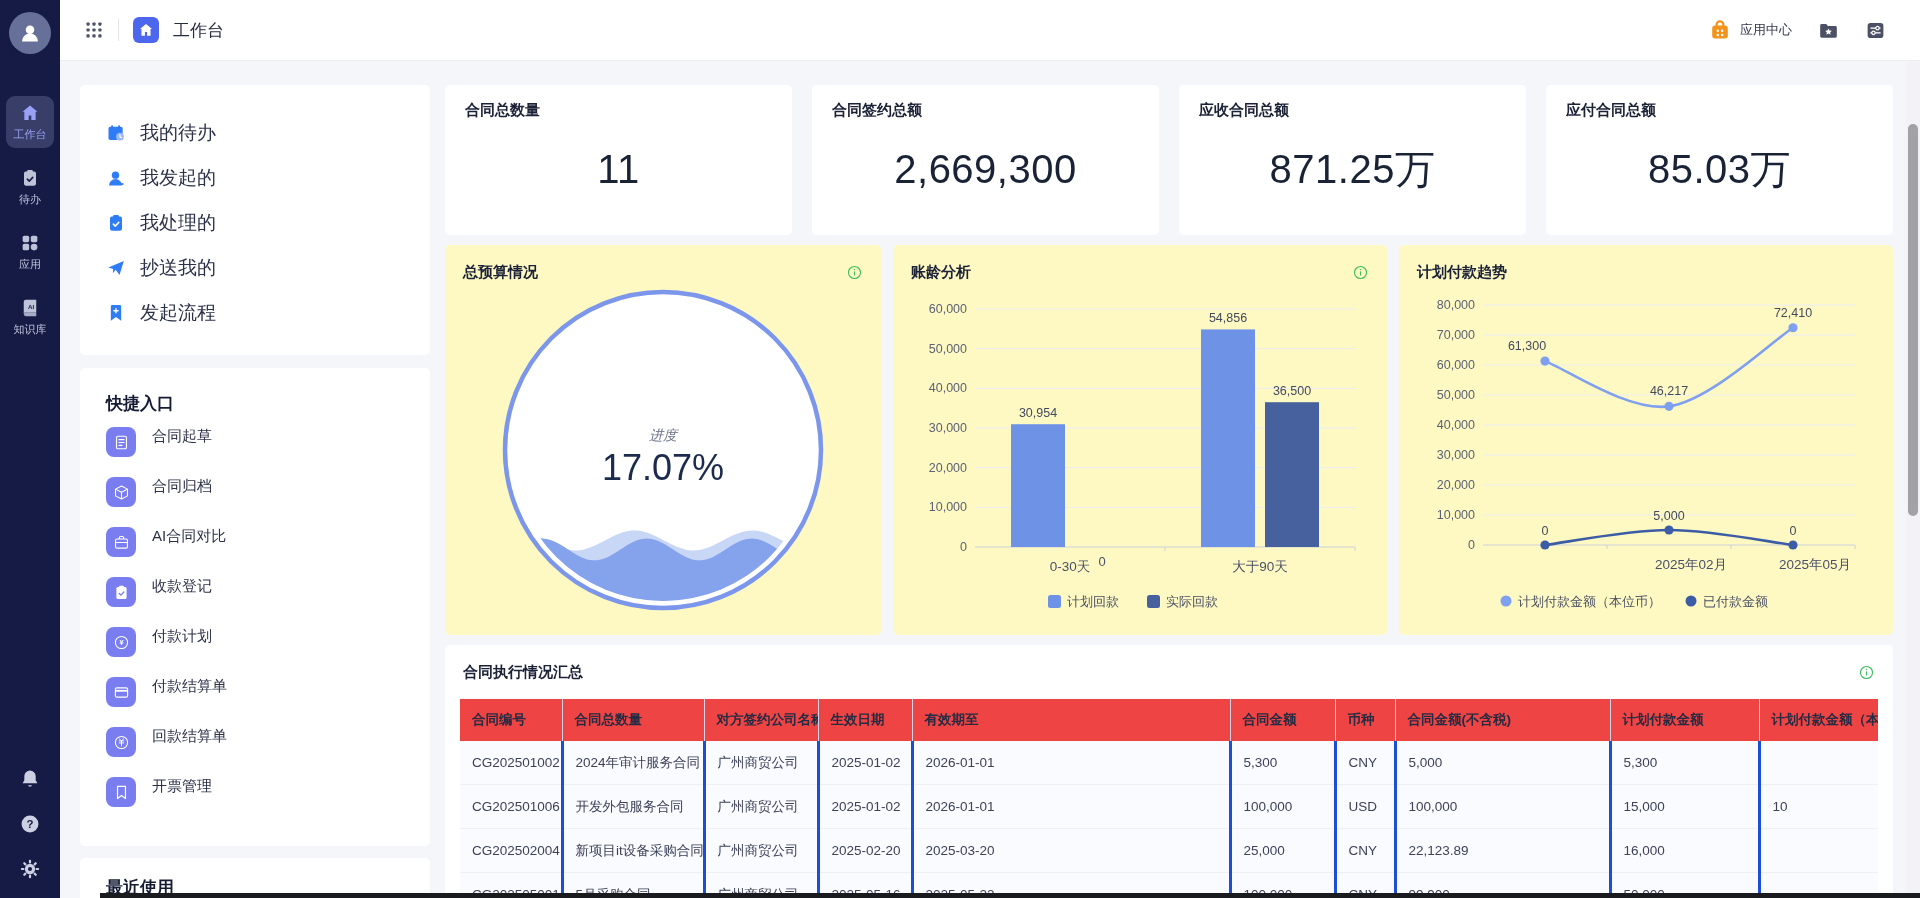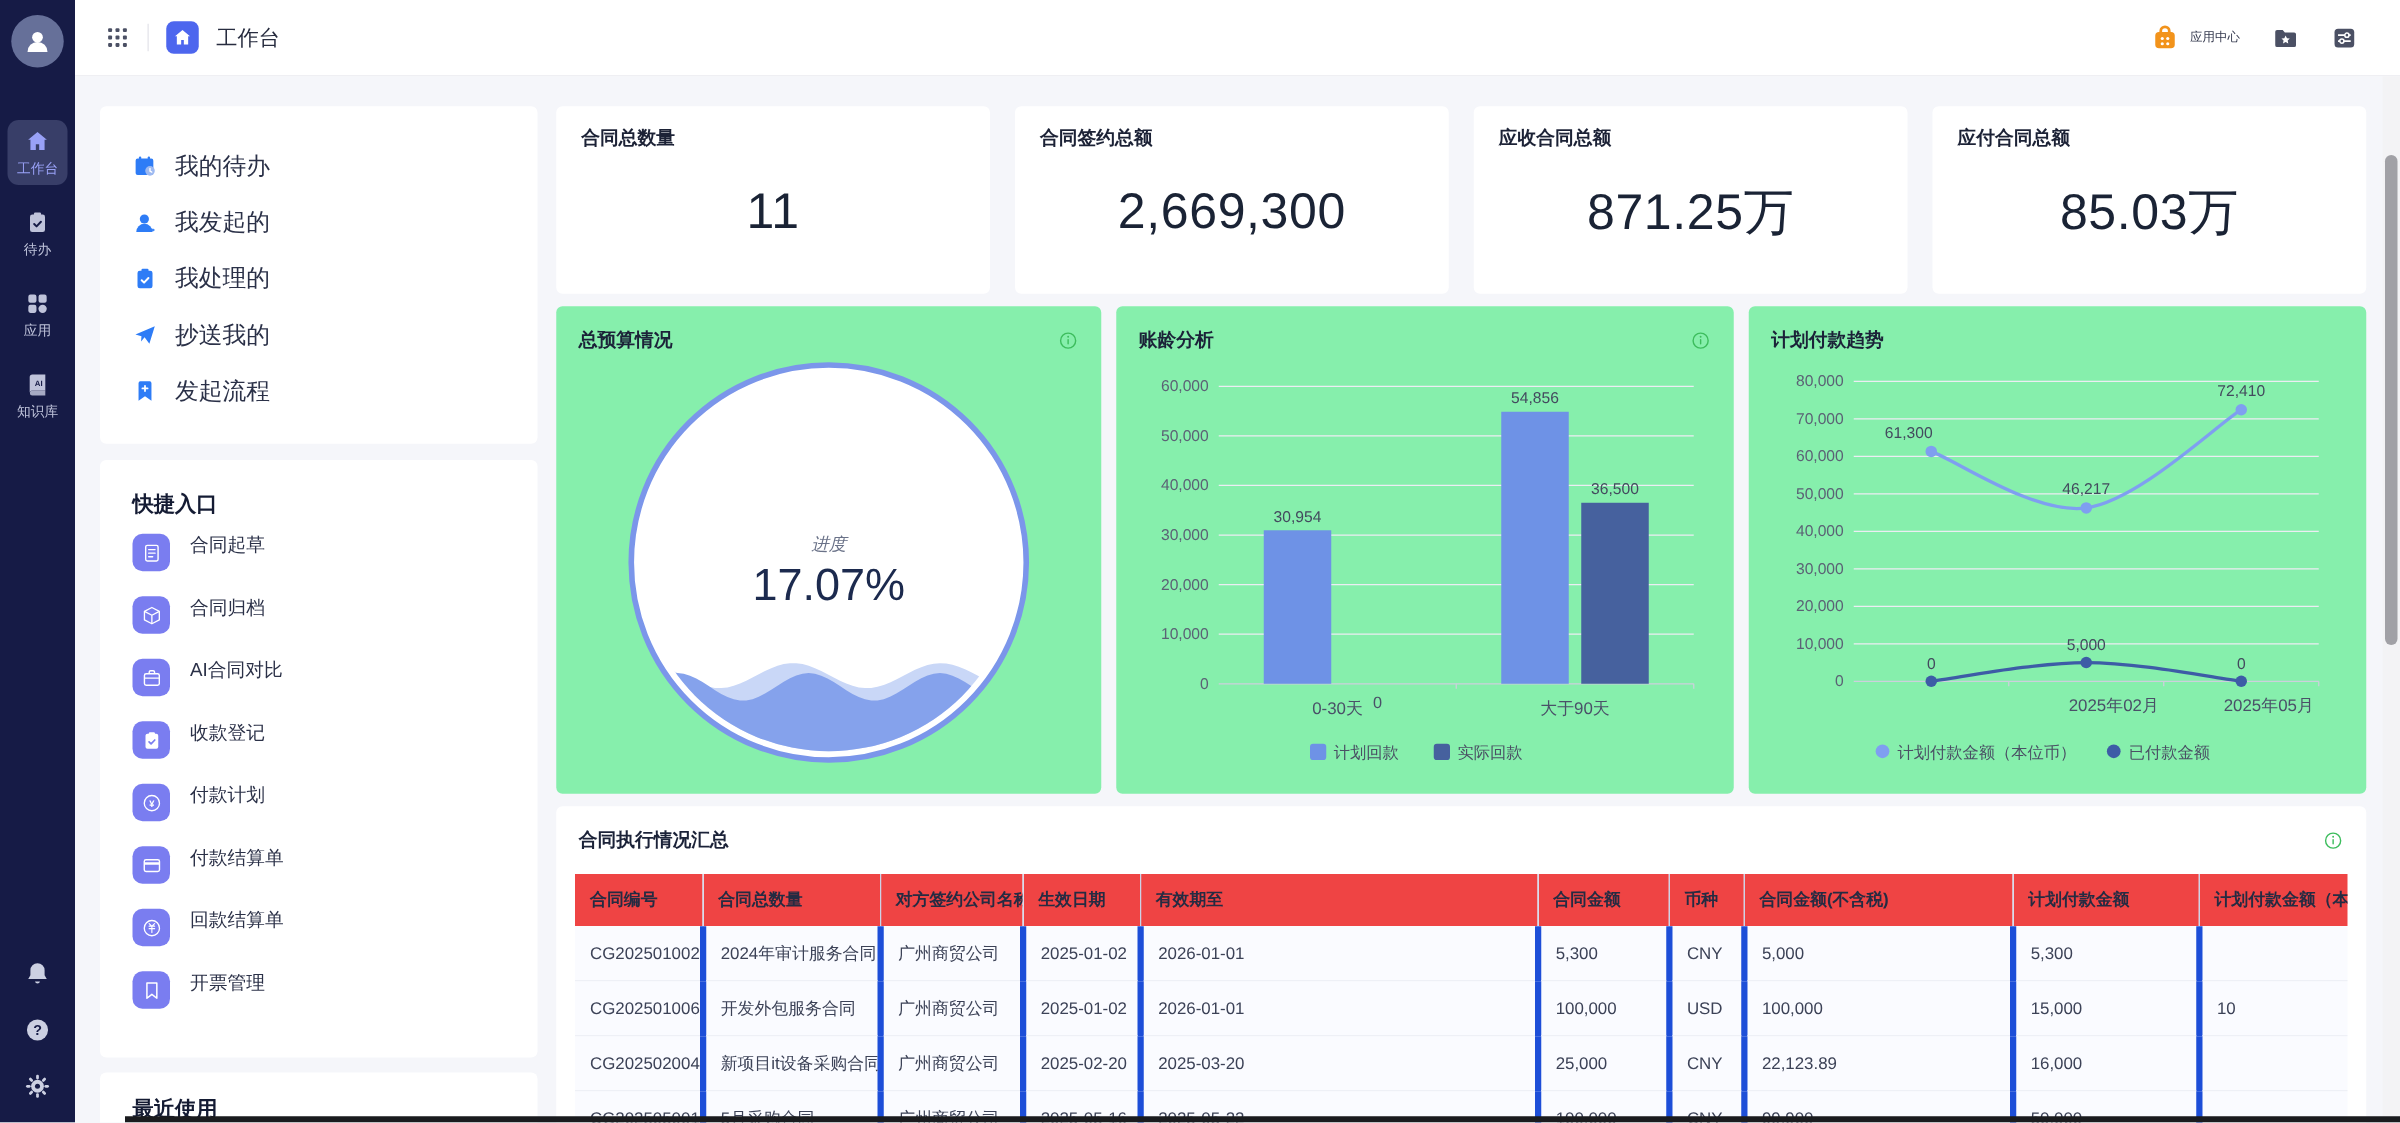--- a/index.html
+++ b/index.html
@@ -9,21 +9,21 @@
 
   
   #topbar{position:absolute;left:60px;top:0;width:1860px;height:60px;background:#fff;
           border-bottom:1px solid #efeff3;display:flex;align-items:center;z-index:5;}
   #topbar .tleft{display:flex;align-items:center;gap:14px;padding-left:24px;}
   .vdiv{width:1px;height:22px;background:#e3e4ea;}
   .home-badge{width:26px;height:26px;border-radius:6px;background:#4d66ee;display:flex;
               align-items:center;justify-content:center;color:#fff;}
   #page-title{font-size:17px;font-weight:500;color:#272c3f;}
   #topbar .tright{margin-left:auto;display:flex;align-items:center;gap:26px;padding-right:34px;}
-  .appcenter{display:flex;align-items:center;gap:8px;cursor:pointer;font-size:10px;color:#33384d;}
+  .appcenter{display:flex;align-items:center;gap:8px;cursor:pointer;font-size:13px;color:#33384d;}
   .dkicon{color:#4b5064;display:flex;}
 
   
   #rail{position:absolute;left:0;top:0;width:60px;height:898px;background:#161b46;z-index:6;
         display:flex;flex-direction:column;align-items:center;}
   #avatar{width:42px;height:42px;border-radius:50%;background:#667099;display:flex;
           align-items:center;justify-content:center;color:#fff;margin-top:12px;}
   .rail-nav{margin-top:42px;display:flex;flex-direction:column;gap:13px;align-items:center;}
   .rail-item{--cut:#161b46;width:48px;padding:7px 0 6px;border-radius:9px;display:flex;
              flex-direction:column;align-items:center;gap:4px;cursor:pointer;color:#bfc3da;}
@@ -50,40 +50,40 @@
   
   #stats-row{position:absolute;left:445px;top:85px;width:1448px;height:150px;display:flex;gap:20px;}
   .stat-card{flex:1;background:#fff;border-radius:5px;padding:16px 20px;display:flex;
              flex-direction:column;box-sizing:border-box;}
   .stat-label{font-size:15px;font-weight:bold;color:#1c2236;}
   .stat-value{flex:1;display:flex;align-items:center;justify-content:center;font-size:40px;
               color:#1a2335;letter-spacing:.5px;}
 
   
   #charts-row{position:absolute;left:445px;top:245px;width:1448px;height:390px;display:flex;gap:12px;}
-  .chart-card{background:#86efac;border-radius:5px;box-sizing:border-box;padding:14px 18px;position:relative;}
+  .chart-card{background:#fef9c3;border-radius:5px;box-sizing:border-box;padding:14px 18px;position:relative;}
   #chart-gauge{width:436px;}
   #chart-bar{width:494px;}
   #chart-line{width:494px;}
   .chart-title-row{display:flex;align-items:center;justify-content:space-between;height:26px;}
   .chart-title{font-size:15px;font-weight:bold;color:#1b2238;}
   .gauge-text{position:absolute;left:0;width:100%;text-align:center;pointer-events:none;}
   #gauge-sub{top:182px;font-size:14px;color:#6a7288;font-style:italic;}
   #gauge-val{top:202px;font-size:36px;color:#1c2a4e;}
 
   
   #table-card{left:445px;top:645px;width:1448px;height:310px;padding:14px 15px;}
   #table-card .chart-title-row{padding:0 3px;}
   .tbl-wrap{margin-top:14px;width:1418px;overflow:hidden;}
   table.grid{border-collapse:collapse;table-layout:fixed;width:1429px;font-size:13.5px;}
   table.grid th{background:#ef4444;color:#252b42;font-weight:bold;text-align:left;height:42px;
                 padding:0 12px;border-right:1px solid #ccd2e8;white-space:nowrap;overflow:hidden;}
   table.grid th:last-child{border-right:none;}
   table.grid td{height:43px;padding:0 12px;color:#3c4257;background:#fafbff;
-                border-right:5px solid #1d4ed8;border-bottom:1px solid #eef0f6;
+                border-right:3px solid #1d4ed8;border-bottom:1px solid #eef0f6;
                 white-space:nowrap;overflow:hidden;}
   table.grid td:last-child{border-right:none;}
   .num{}
 
   
   #vscroll-track{position:absolute;right:0;top:60px;width:14px;height:838px;background:#f3f3f5;}
   #vscroll-thumb{position:absolute;right:2px;top:64px;width:10px;height:392px;border-radius:5px;
                  background:#a1a1a6;cursor:pointer;}
   #hscroll{position:absolute;left:100px;right:0;bottom:0;height:5px;background:#1a1b1e;cursor:pointer;}
 </style>

